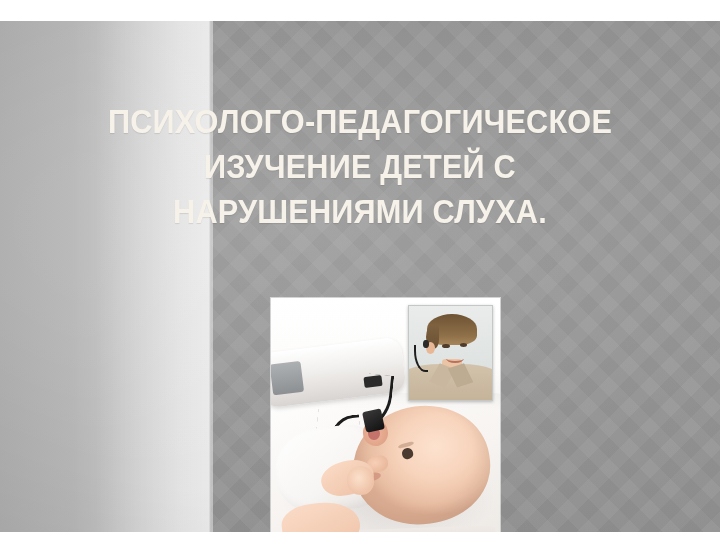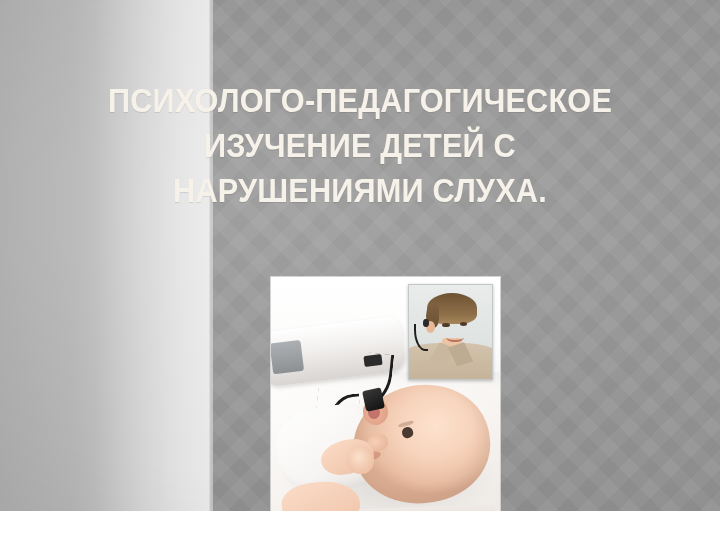--- a/index.html
+++ b/index.html
@@ -7,20 +7,21 @@
     padding: 0;
     background: #ffffff;
   }
   #slide {
     position: relative;
     width: 720px;
     height: 511px;
     overflow: hidden;
     font-family: "Liberation Sans", sans-serif;
     background: #3b82f6;
+    margin-top: 21px;
   }
 
   
   .bg-base {
     position: absolute;
     inset: 0;
     background: linear-gradient(90deg,
         #ababab 0%,
         #b4b4b4 10%,
         #c9c9c9 20%,

